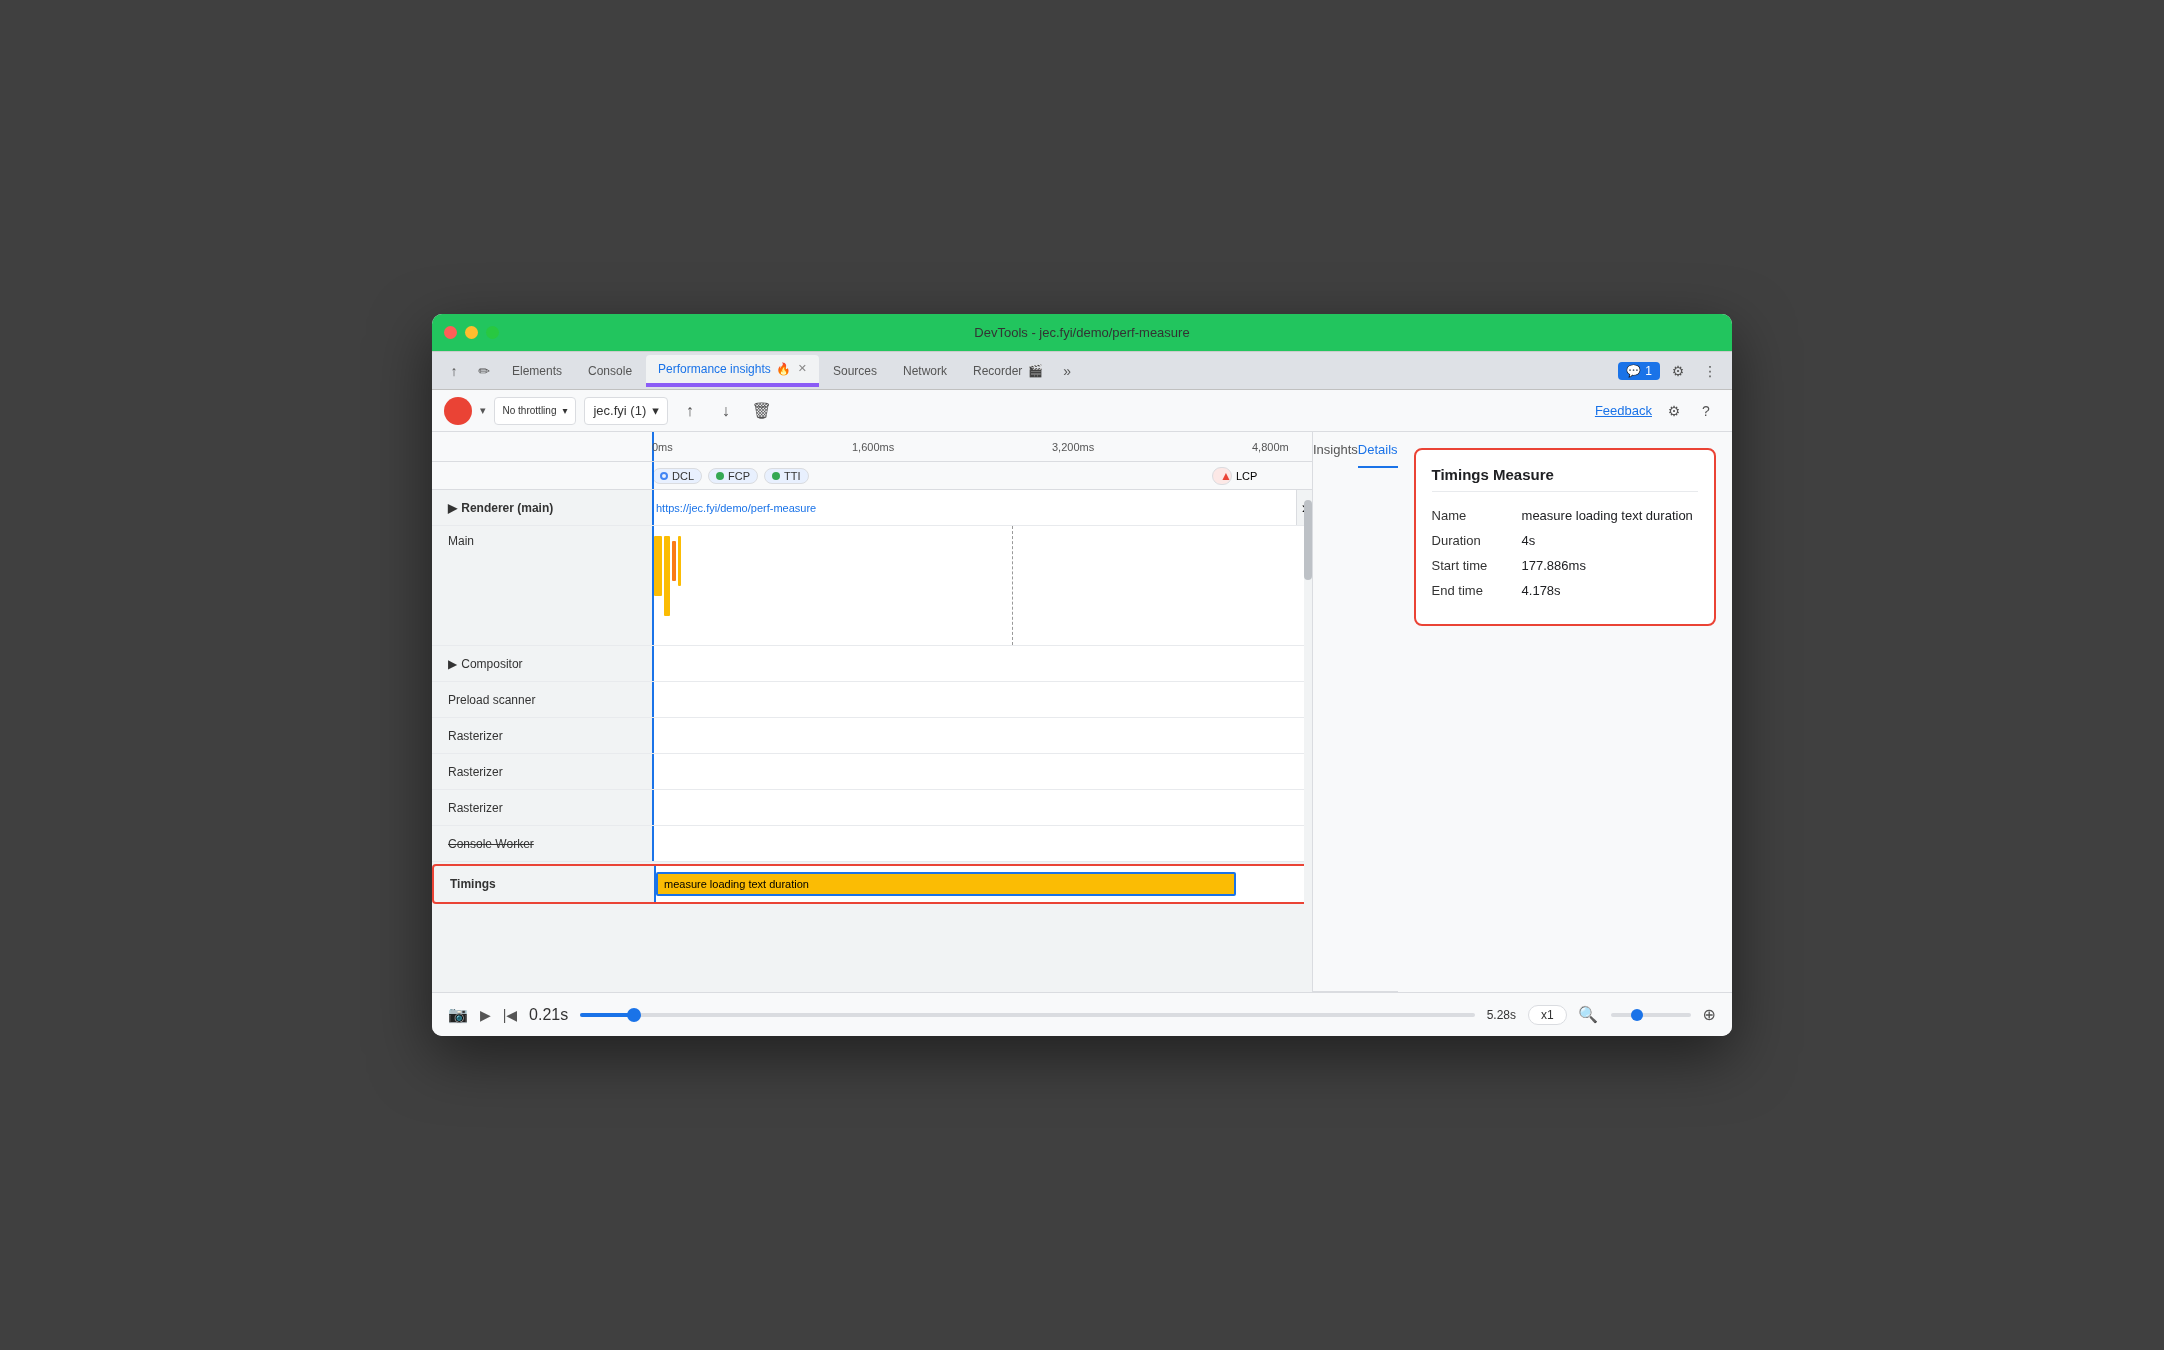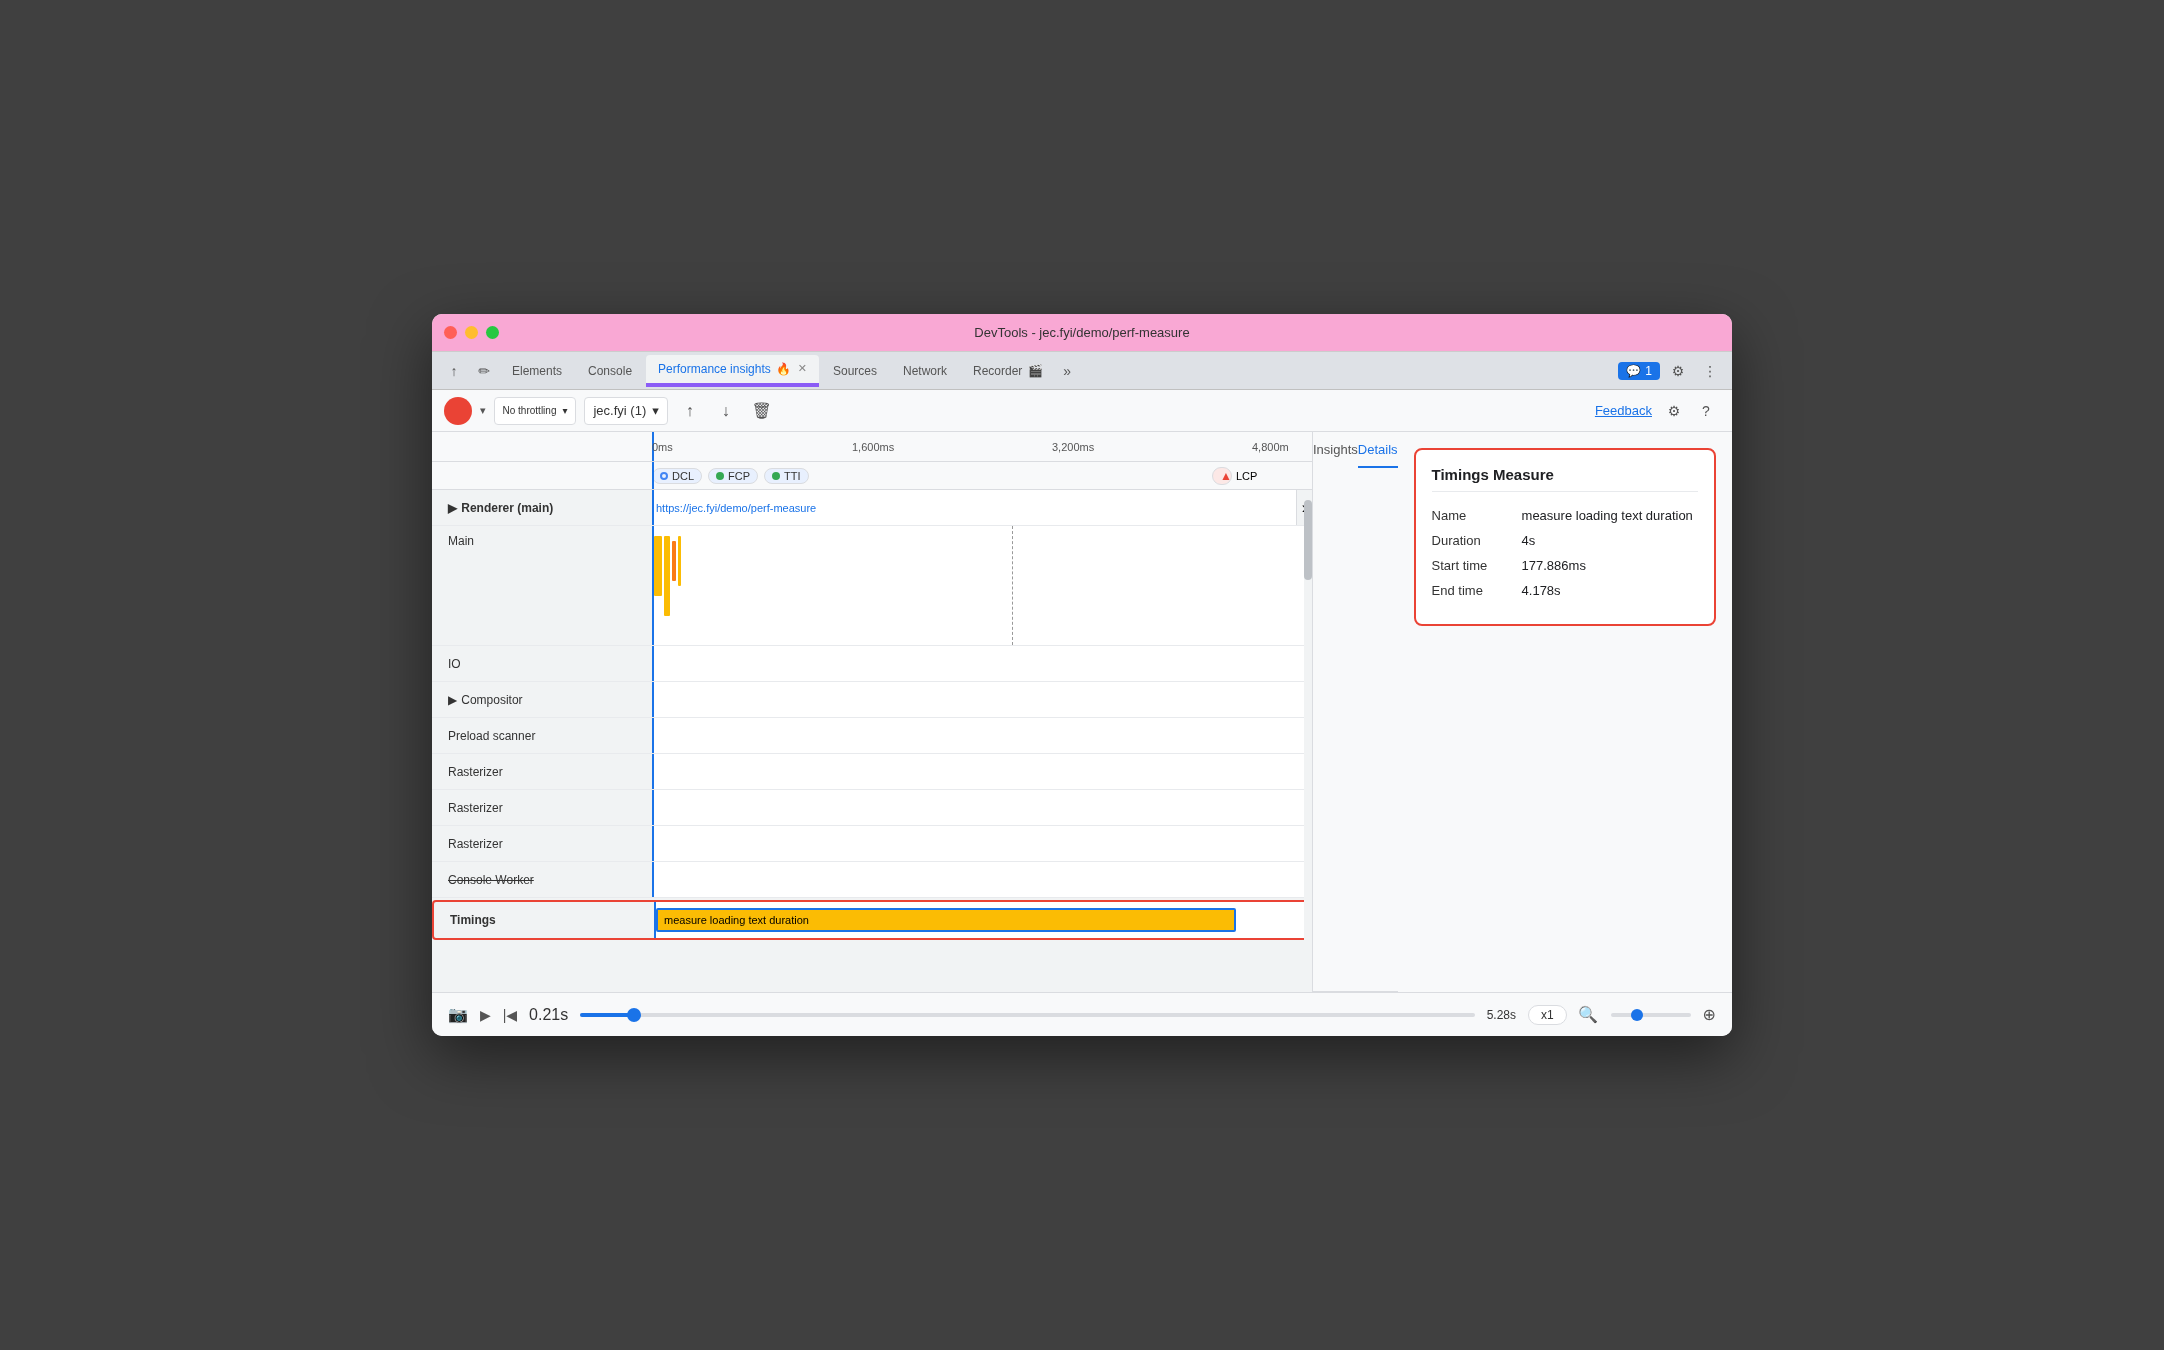--- a/index.html
+++ b/index.html
@@ -13,21 +13,21 @@
     }
     .window {
       width: 1300px;
       background: #f1f3f4;
       border-radius: 10px;
       overflow: hidden;
       box-shadow: 0 20px 60px rgba(0,0,0,0.5);
     }
     
     .titlebar {
-      background: #f9a8d4;
+      background: #22c55e;
       height: 38px;
       display: flex;
       align-items: center;
       padding: 16px 12px;
       border-bottom: 1px solid #ccc;
       position: relative;
     }
     .traffic-lights {
       display: flex;
       gap: 8px;
@@ -610,28 +610,20 @@
             <div class="vertical-line"></div>
             <div class="vertical-dashed"></div>
 
             <div style="position:absolute;left:2px;top:10px;width:8px;height:60px;background:#fbbc04;border-radius:1px;"></div>
             <div style="position:absolute;left:12px;top:10px;width:6px;height:80px;background:#fbbc04;border-radius:1px;"></div>
             <div style="position:absolute;left:20px;top:15px;width:4px;height:40px;background:#fa7b17;border-radius:1px;"></div>
             <div style="position:absolute;left:26px;top:10px;width:3px;height:50px;background:#fbbc04;border-radius:1px;"></div>
           </div>
         </div>
 
-        <div class="track">
-          <div class="track-label">
-            <span>IO</span>
-          </div>
-          <div class="track-content">
-            <div class="vertical-line"></div>
-          </div>
-        </div>
 
         <div class="track">
           <div class="track-label">
             <span>▶</span>
             <span>Compositor</span>
           </div>
           <div class="track-content">
             <div class="vertical-line"></div>
           </div>
         </div>

